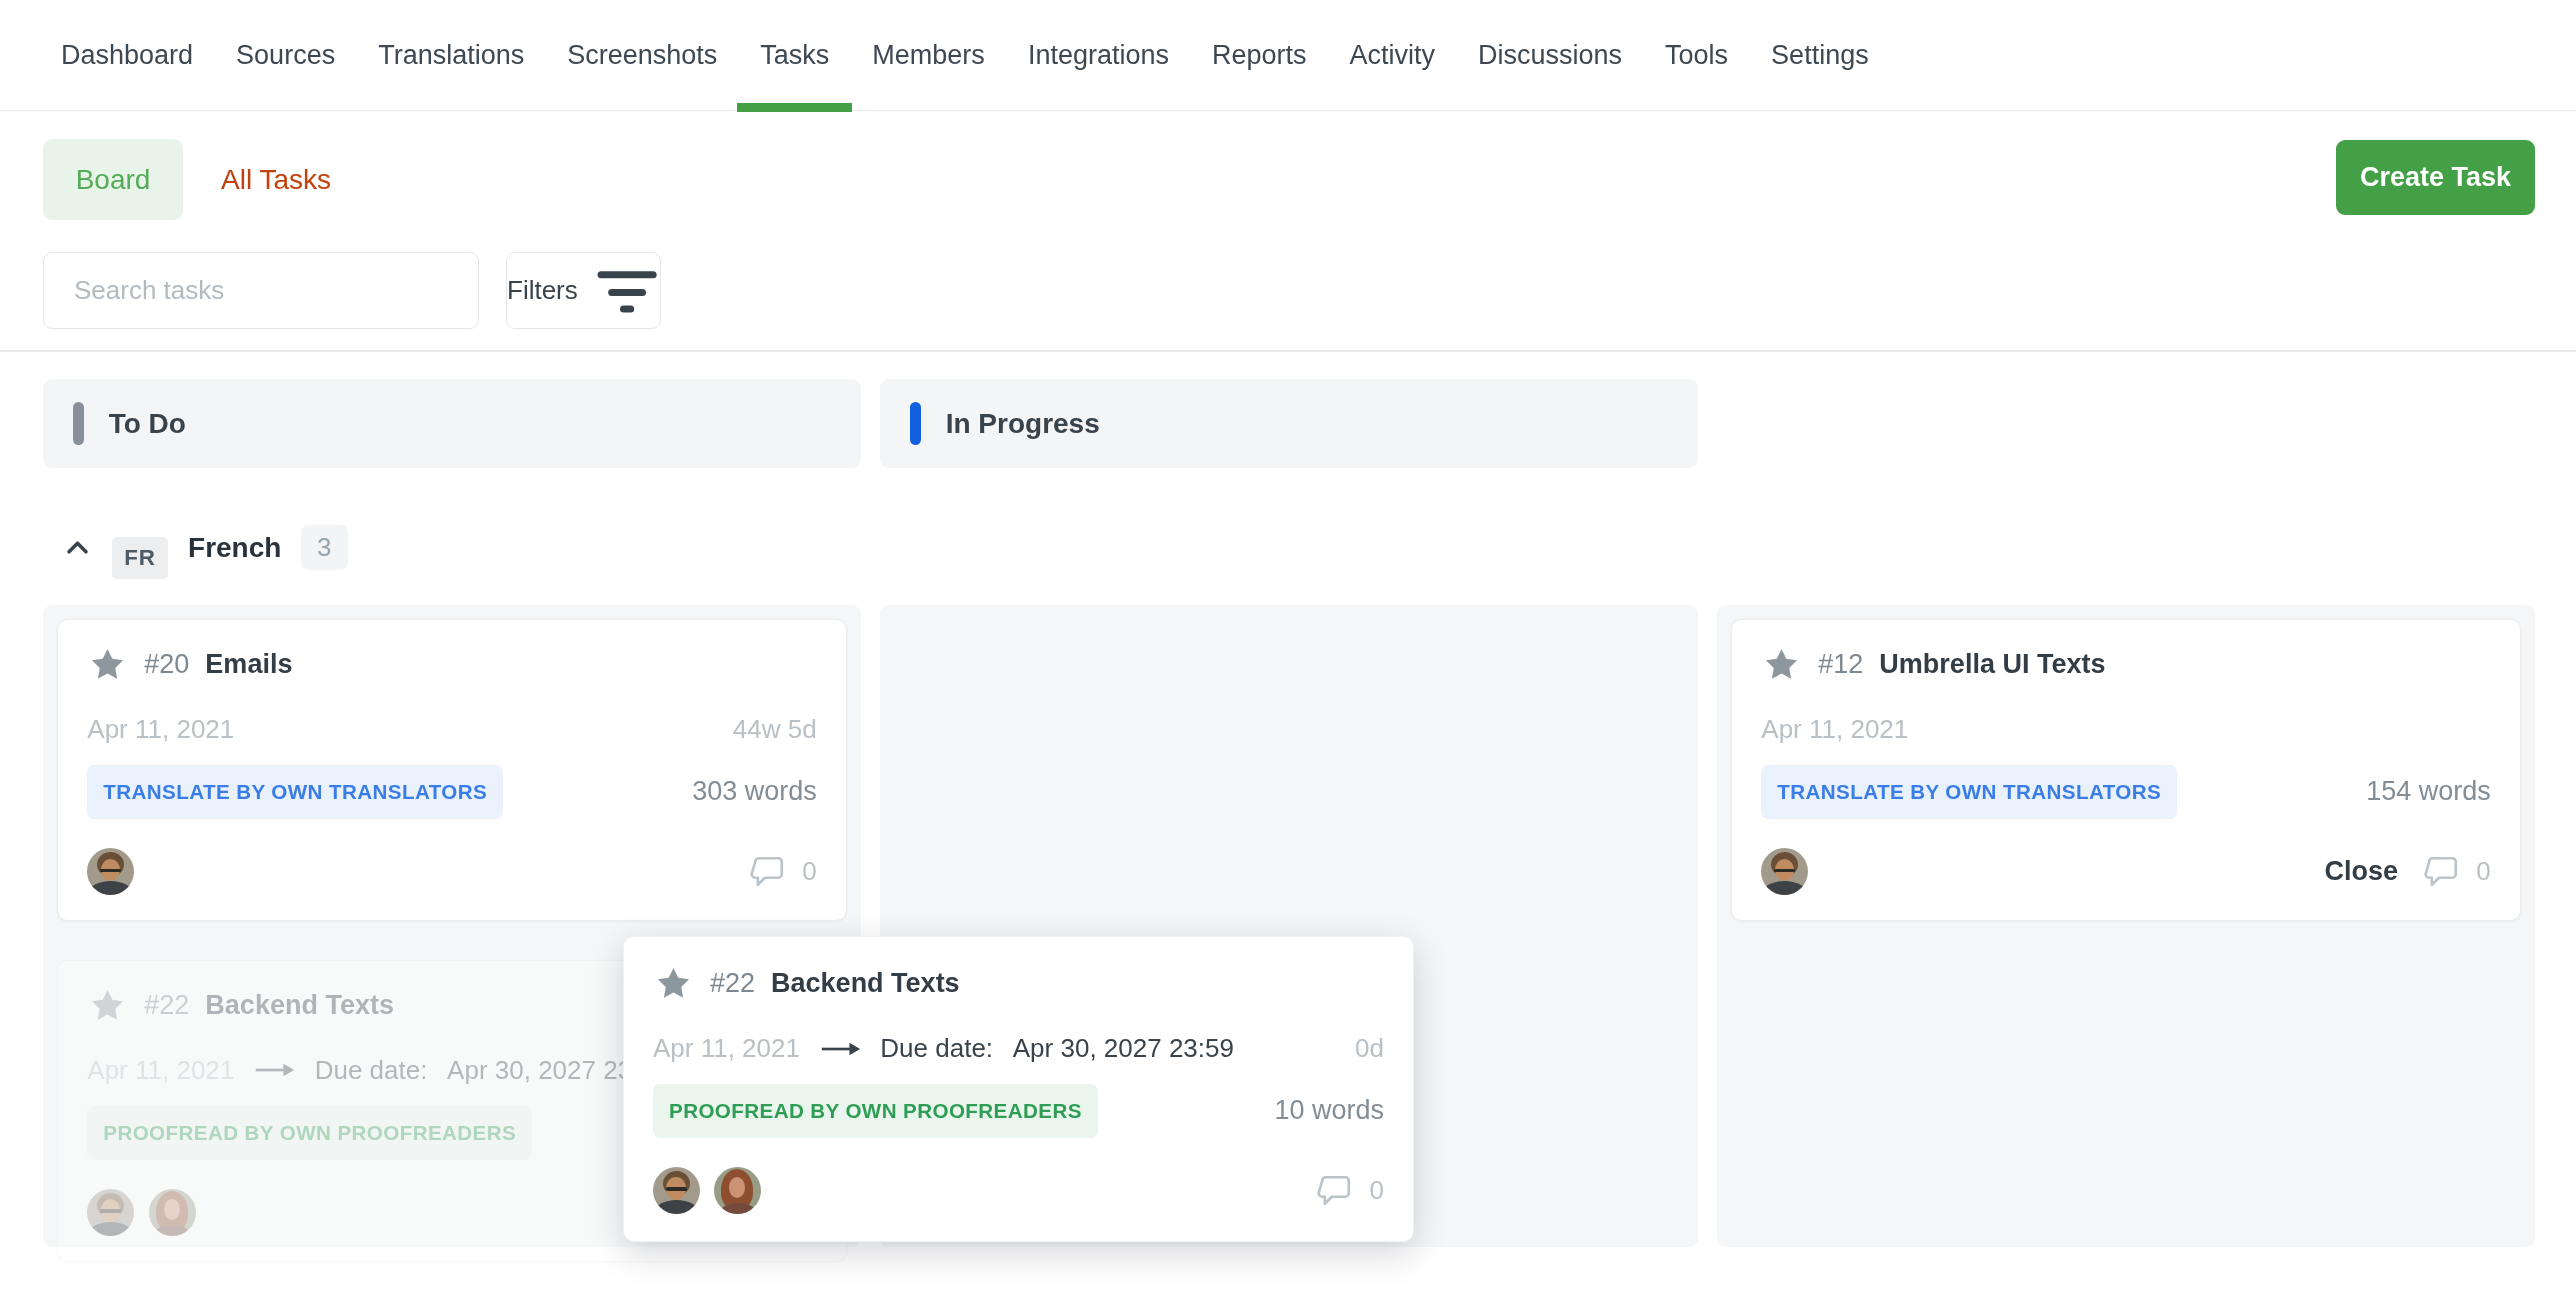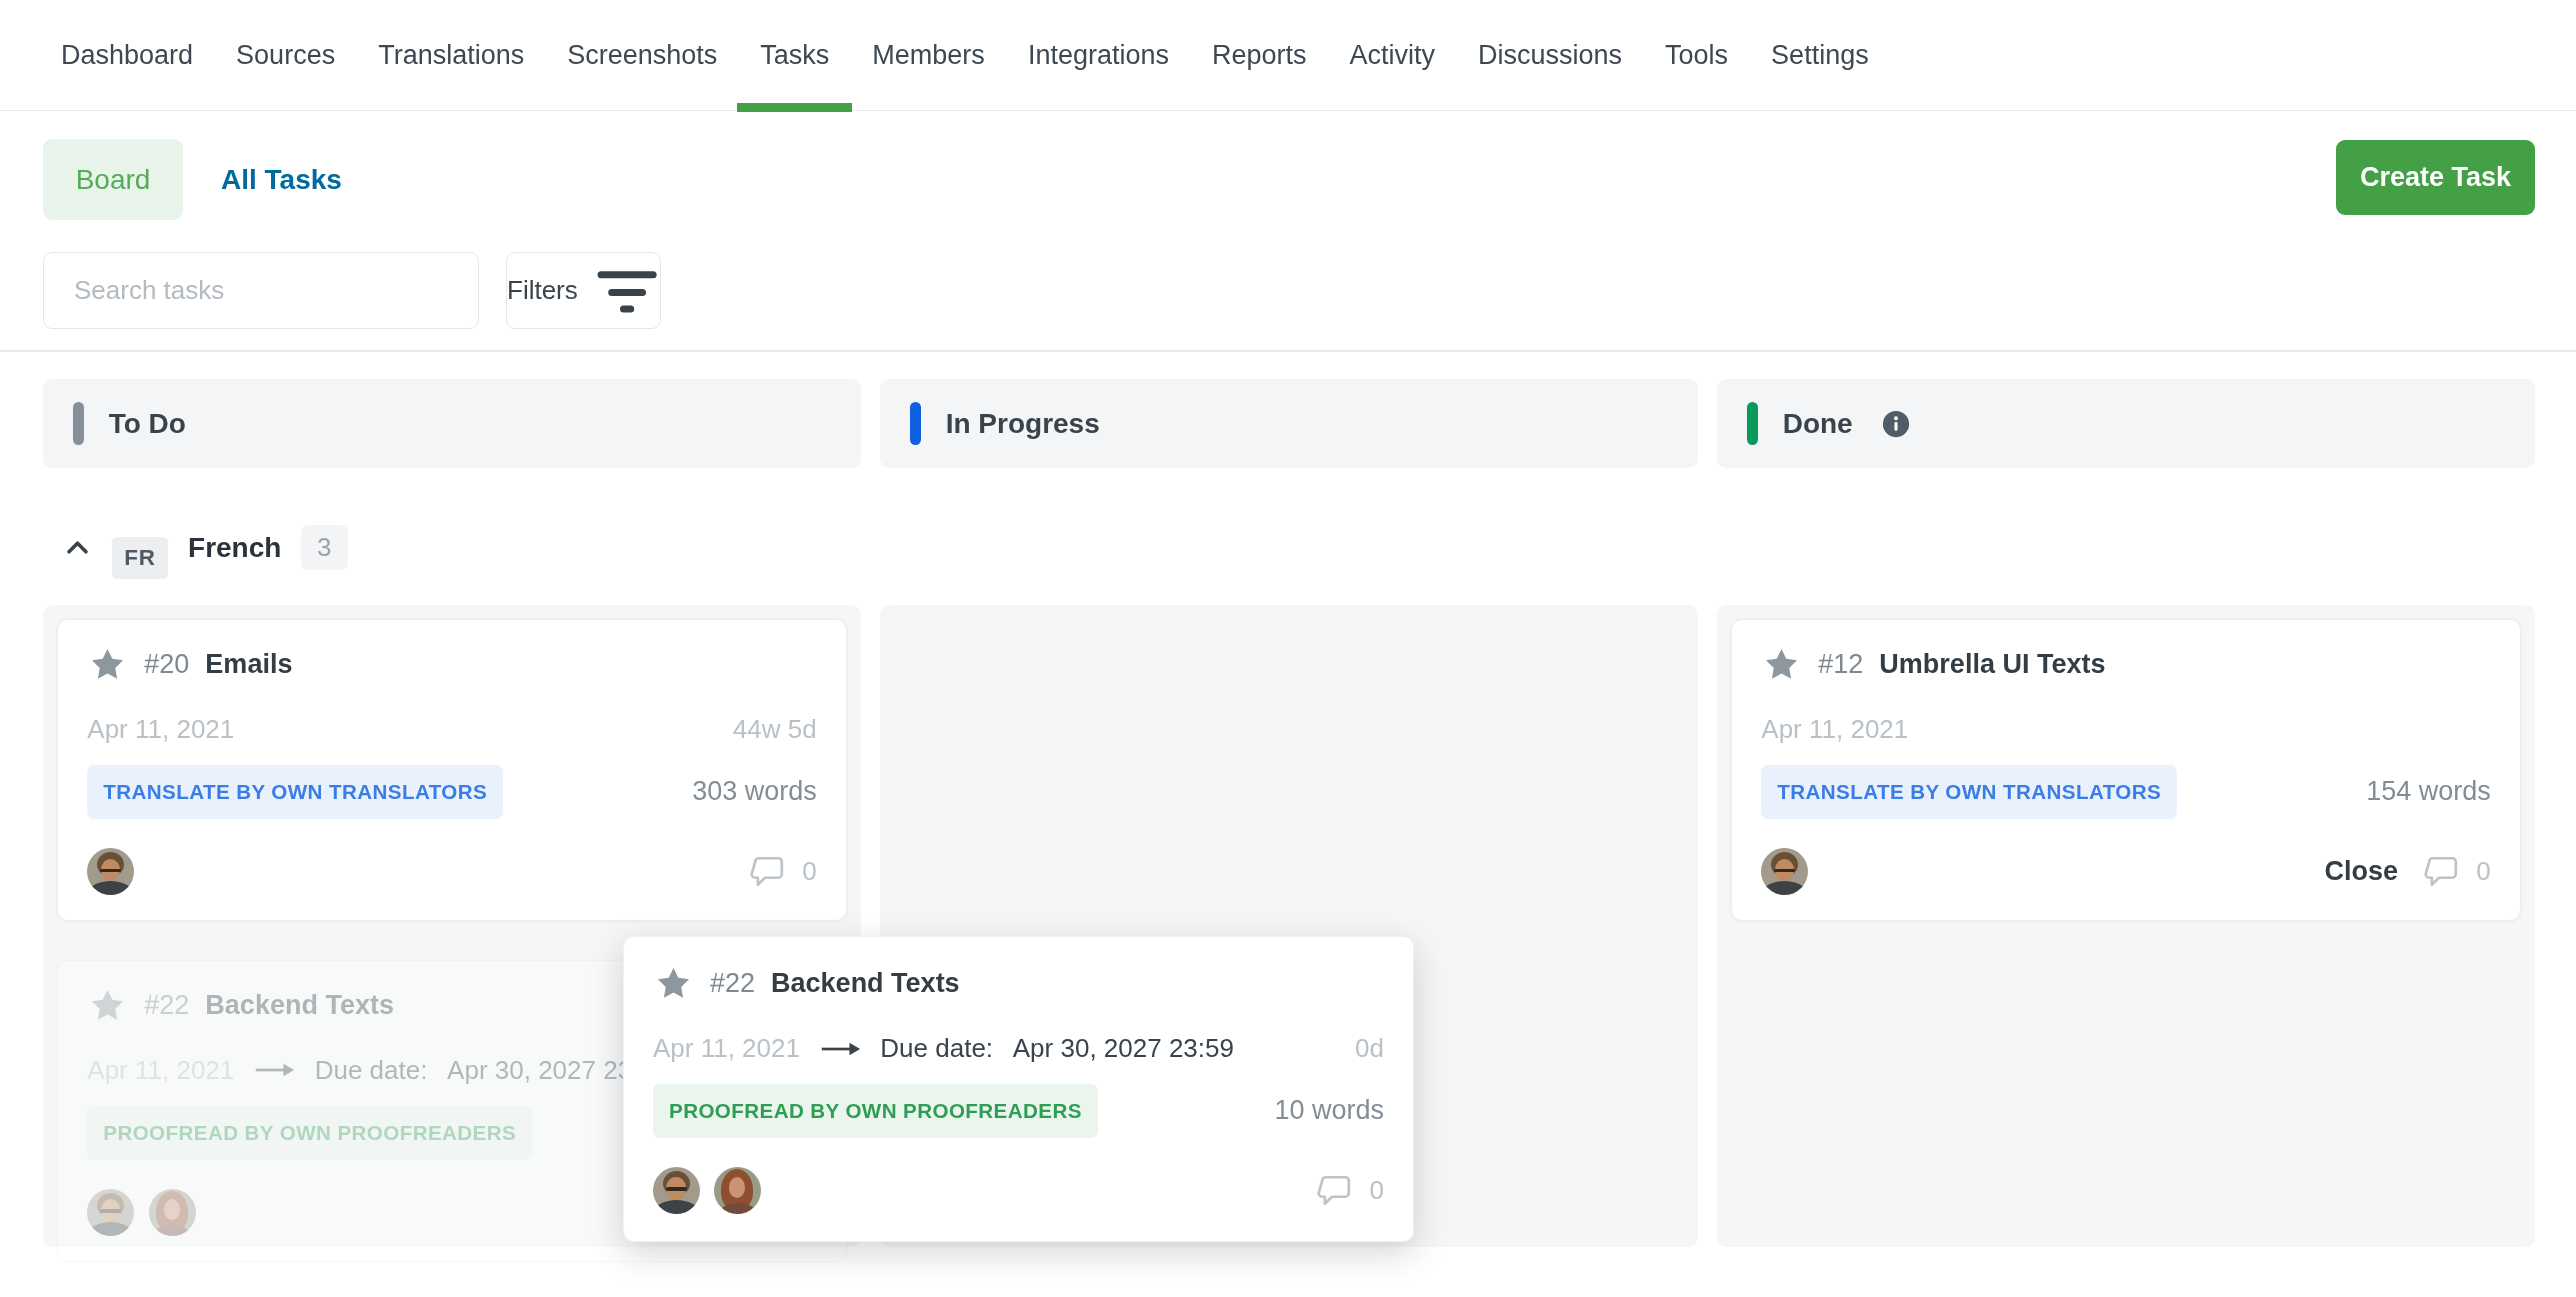--- a/index.html
+++ b/index.html
@@ -16,21 +16,21 @@
               cursor:pointer; white-space:nowrap; }
   .nav-item.active::after { content:""; position:absolute; left:-23px; right:-23px;
               bottom:-1.8px; height:9px; background:#43a047; }
 
   
   .tab-board { position:absolute; left:43px; top:139px; width:140px; height:81px;
                background:#e8f4e9; color:#53ad58; font-size:28px; font-weight:500;
                border-radius:9px; display:flex; align-items:center; justify-content:center;
                cursor:pointer; }
   .tab-all   { position:absolute; left:221px; top:139px; height:81px; display:flex;
-               align-items:center; font-size:28px; font-weight:700; color:#0369a1; cursor:pointer; }
+               align-items:center; font-size:28px; font-weight:400; color:#c2410c; cursor:pointer; }
   .create-btn{ position:absolute; right:41px; top:140px; width:199px; height:75px;
                background:#43a047; border:none; border-radius:9px; color:#fff;
                font-size:27px; font-weight:700; display:flex; align-items:center;
                justify-content:center; cursor:pointer;
                font-family:"Liberation Sans","DejaVu Sans",sans-serif; }
 
   
   .search-input { position:absolute; left:43px; top:252px; width:436px; height:77px;
                border:1.8px solid #e4e7e9; border-radius:9px; padding:0 30px;
                font-size:26px; color:#333e48; outline:none;
@@ -152,29 +152,20 @@
   <div class="divider"></div>
 
   <div class="col-head" style="left:43px">
     <span class="col-bar" style="background:#87909a"></span>
     <span class="col-title">To Do</span>
   </div>
   <div class="col-head" style="left:880px">
     <span class="col-bar" style="background:#1060df"></span>
     <span class="col-title">In Progress</span>
   </div>
-  <div class="col-head" style="left:1717px">
-    <span class="col-bar" style="background:#09995a"></span>
-    <span class="col-title">Done</span>
-    <svg class="icon-info" viewBox="0 0 24 24">
-      <circle cx="12" cy="12" r="10.5" fill="#4e5d68"></circle>
-      <circle cx="12" cy="7.3" r="1.6" fill="#ffffff"></circle>
-      <rect x="10.8" y="10.2" width="2.4" height="7.2" rx="1.2" fill="#ffffff"></rect>
-    </svg>
-  </div>
 
   <div class="group-row">
     <svg class="icon-chevron" viewBox="0 0 24 24">
       <polyline points="5,15.5 12,8.5 19,15.5" fill="none" stroke="#39434c" stroke-width="3" stroke-linecap="round" stroke-linejoin="round"></polyline>
     </svg>
     <span class="lang-chip">FR</span>
     <span class="group-name">French</span>
     <span class="group-count">3</span>
   </div>
 

